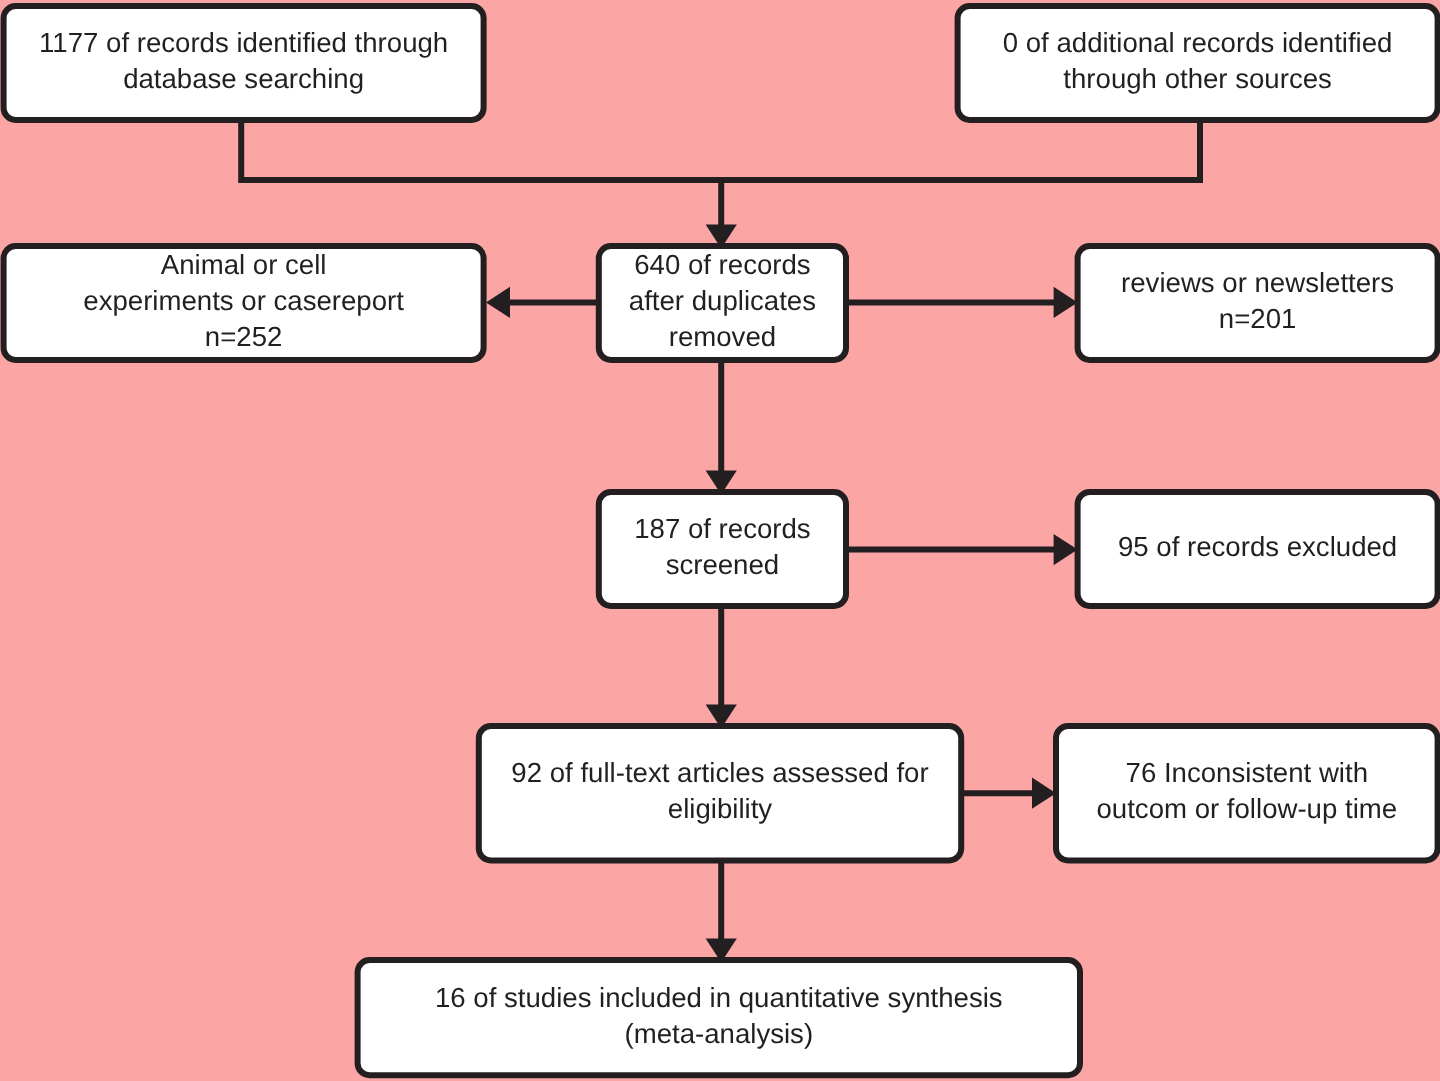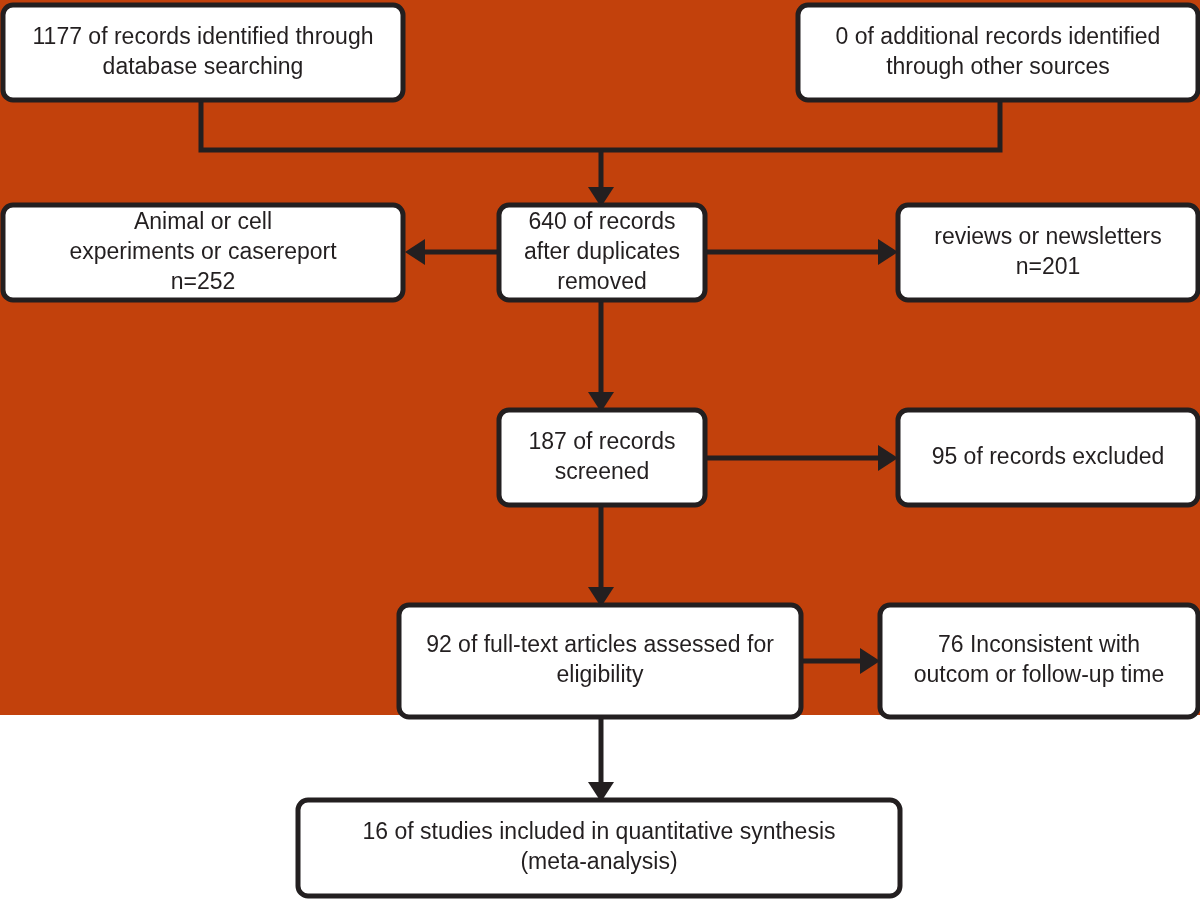--- a/index.html
+++ b/index.html
@@ -10,22 +10,22 @@
   }
   body {
     width: 1200px;
     height: 901px;
     font-family: "Liberation Sans", sans-serif;
     overflow: hidden;
   }
   #diagram-root {
     position: relative;
     width: 1200px;
-    height: 715px;
-    background: #c2410c;
+    height: 901px;
+    background: #fca5a5;
   }
   svg.flow-canvas {
     display: block;
     width: 1200px;
     height: 901px;
   }
   .flow-box {
     fill: #ffffff;
     stroke: #231f20;
     stroke-width: 5;

